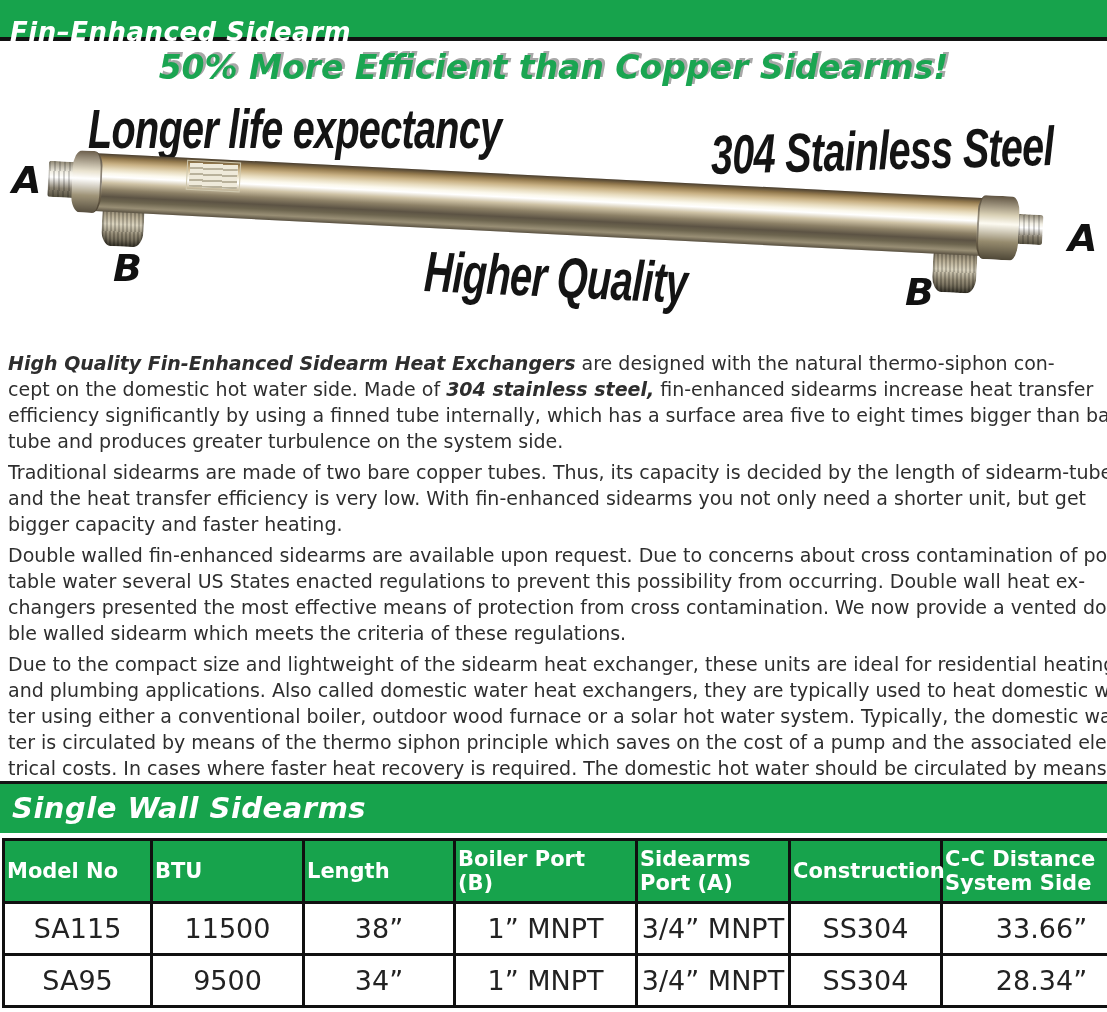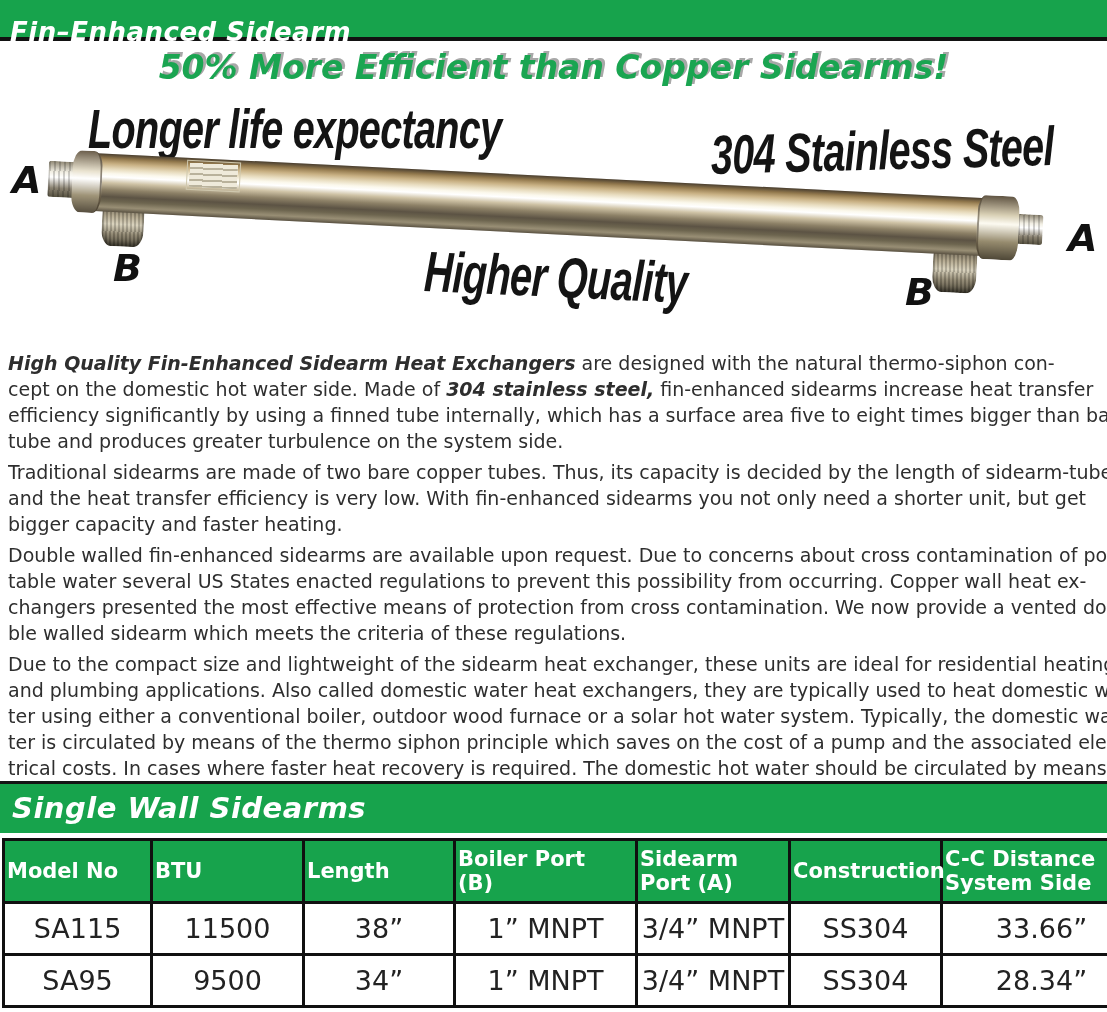--- a/index.html
+++ b/index.html
@@ -120,21 +120,21 @@
         <div class="line"><span>efficiency significantly by using a finned tube internally, which has a surface area five to eight times bigger than bare</span></div>
         <div class="line last"><span>tube and produces greater turbulence on the system side.</span></div>
       </div>
       <div class="para">
         <div class="line"><span>Traditional sidearms are made of two bare copper tubes. Thus, its capacity is decided by the length of sidearm-tube</span></div>
         <div class="line"><span>and the heat transfer efficiency is very low. With fin-enhanced sidearms you not only need a shorter unit, but get</span></div>
         <div class="line last"><span>bigger capacity and faster heating.</span></div>
       </div>
       <div class="para">
         <div class="line"><span>Double walled fin-enhanced sidearms are available upon request. Due to concerns about cross contamination of po-</span></div>
-        <div class="line"><span>table water several US States enacted regulations to prevent this possibility from occurring. Copper wall heat ex-</span></div>
+        <div class="line"><span>table water several US States enacted regulations to prevent this possibility from occurring. Double wall heat ex-</span></div>
         <div class="line"><span>changers presented the most effective means of protection from cross contamination. We now provide a vented dou-</span></div>
         <div class="line last"><span>ble walled sidearm which meets the criteria of these regulations.</span></div>
       </div>
       <div class="para">
         <div class="line"><span>Due to the compact size and lightweight of the sidearm heat exchanger, these units are ideal for residential heating</span></div>
         <div class="line"><span>and plumbing applications. Also called domestic water heat exchangers, they are typically used to heat domestic wa-</span></div>
         <div class="line"><span>ter using either a conventional boiler, outdoor wood furnace or a solar hot water system. Typically, the domestic wa-</span></div>
         <div class="line"><span>ter is circulated by means of the thermo siphon principle which saves on the cost of a pump and the associated elec-</span></div>
         <div class="line"><span>trical costs. In cases where faster heat recovery is required. The domestic hot water should be circulated by means</span></div>
         <div class="line last"><span>of a pump. Pump circulation will typically provide a heat recovery 3 to 4 times greater than thermo siphoning.</span></div>
@@ -155,21 +155,21 @@
         <col class="c5">
         <col class="c6">
     </colgroup>
     <thead>
         <tr>
           <th>Model No</th>
           <th>BTU</th>
           <th>Length</th>
           <th>Boiler Port
 (B)</th>
-          <th>Sidearm
+          <th>Sidearms
 Port (A)</th>
           <th>Construction</th>
           <th>C-C Distance
 System Side</th>
         </tr>
       </thead>
     <tbody>
         <tr>
           <td>SA115</td>
           <td>11500</td>

